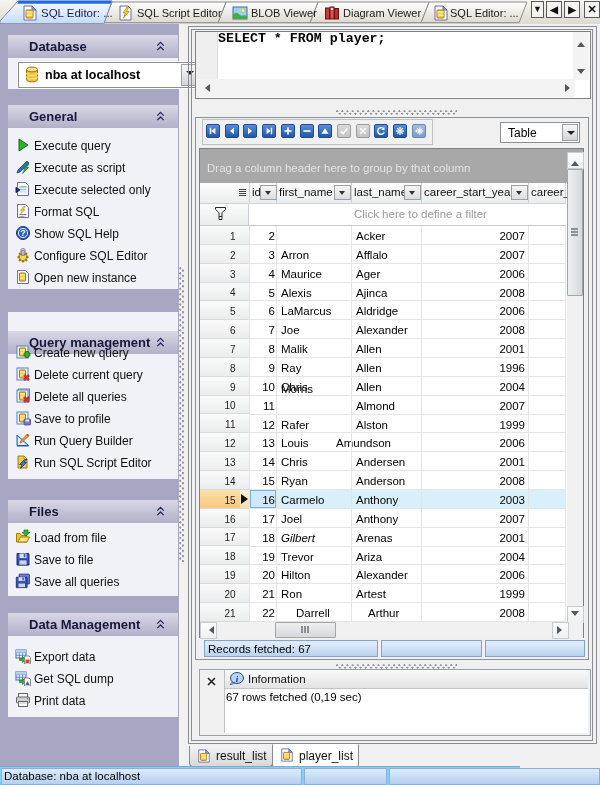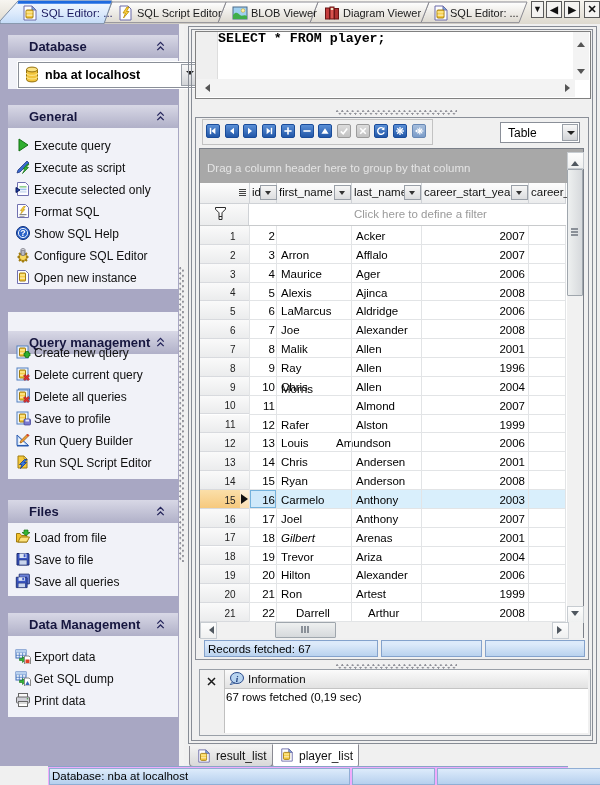--- a/index.html
+++ b/index.html
@@ -808,18 +808,18 @@
 <div class="abs" style="left:280px;top:748px;">
       <svg width="14" height="14" viewBox="0 0 16 16">
 <path d="M2 1 L10 1 L14 5 L14 15 L2 15 Z" fill="#fdfdff" stroke="#6a6aa8" stroke-width="1"></path>
 <path d="M10 1 L10 5 L14 5 Z" fill="#7aaede" stroke="#6a6aa8" stroke-width="1"></path>
 <rect x="4" y="5" width="7" height="8" rx="1" fill="#f5c93c" stroke="#a07c10"></rect>
 <rect x="4.5" y="6" width="6" height="2.4" fill="#fce27e"></rect>
 <rect x="4.5" y="9.6" width="6" height="1" fill="#fff" opacity="0.85"></rect>
 </svg>
     </div>
 <div class="abs" style="left:299px;top:749px;font-size:12px;color:#111;">player_list</div>
-<div class="abs" style="left:0;top:766px;width:520px;height:19px;background:#f0abfc;border-top:1px solid #8aa4c8;box-sizing:border-box;margin-left:48px;">
+<div class="abs" style="left:0;top:766px;width:520px;height:19px;background:#7dd3fc;border-top:1px solid #8aa4c8;box-sizing:border-box;">
       <div style="position:absolute;left:1px;top:1px;width:299px;height:15px;border:1px solid #90aed4;background:linear-gradient(#ddebfb,#b6d0ee);"></div>
       <div style="position:absolute;left:304px;top:1px;width:81px;height:15px;border:1px solid #90aed4;background:linear-gradient(#ddebfb,#b6d0ee);"></div>
       <div style="position:absolute;left:389px;top:1px;width:209px;height:15px;border:1px solid #90aed4;background:linear-gradient(#ddebfb,#b6d0ee);"></div>
       <div style="position:absolute;left:4px;top:2.5px;font-size:11.5px;color:#000;">Database: nba at localhost</div>
     </div>
 </div>
 </body></html>

